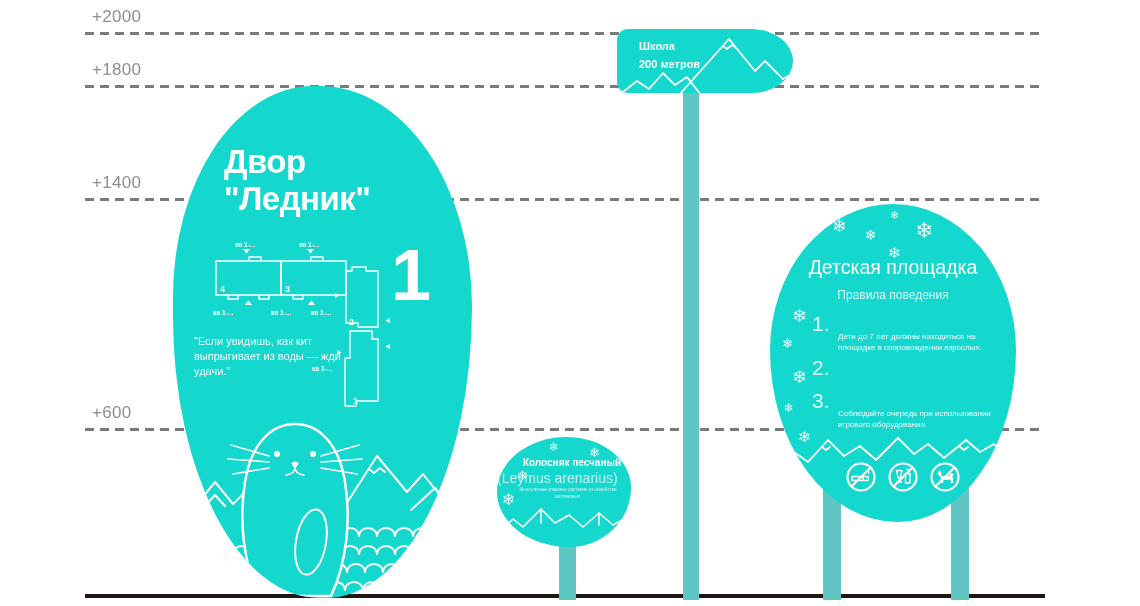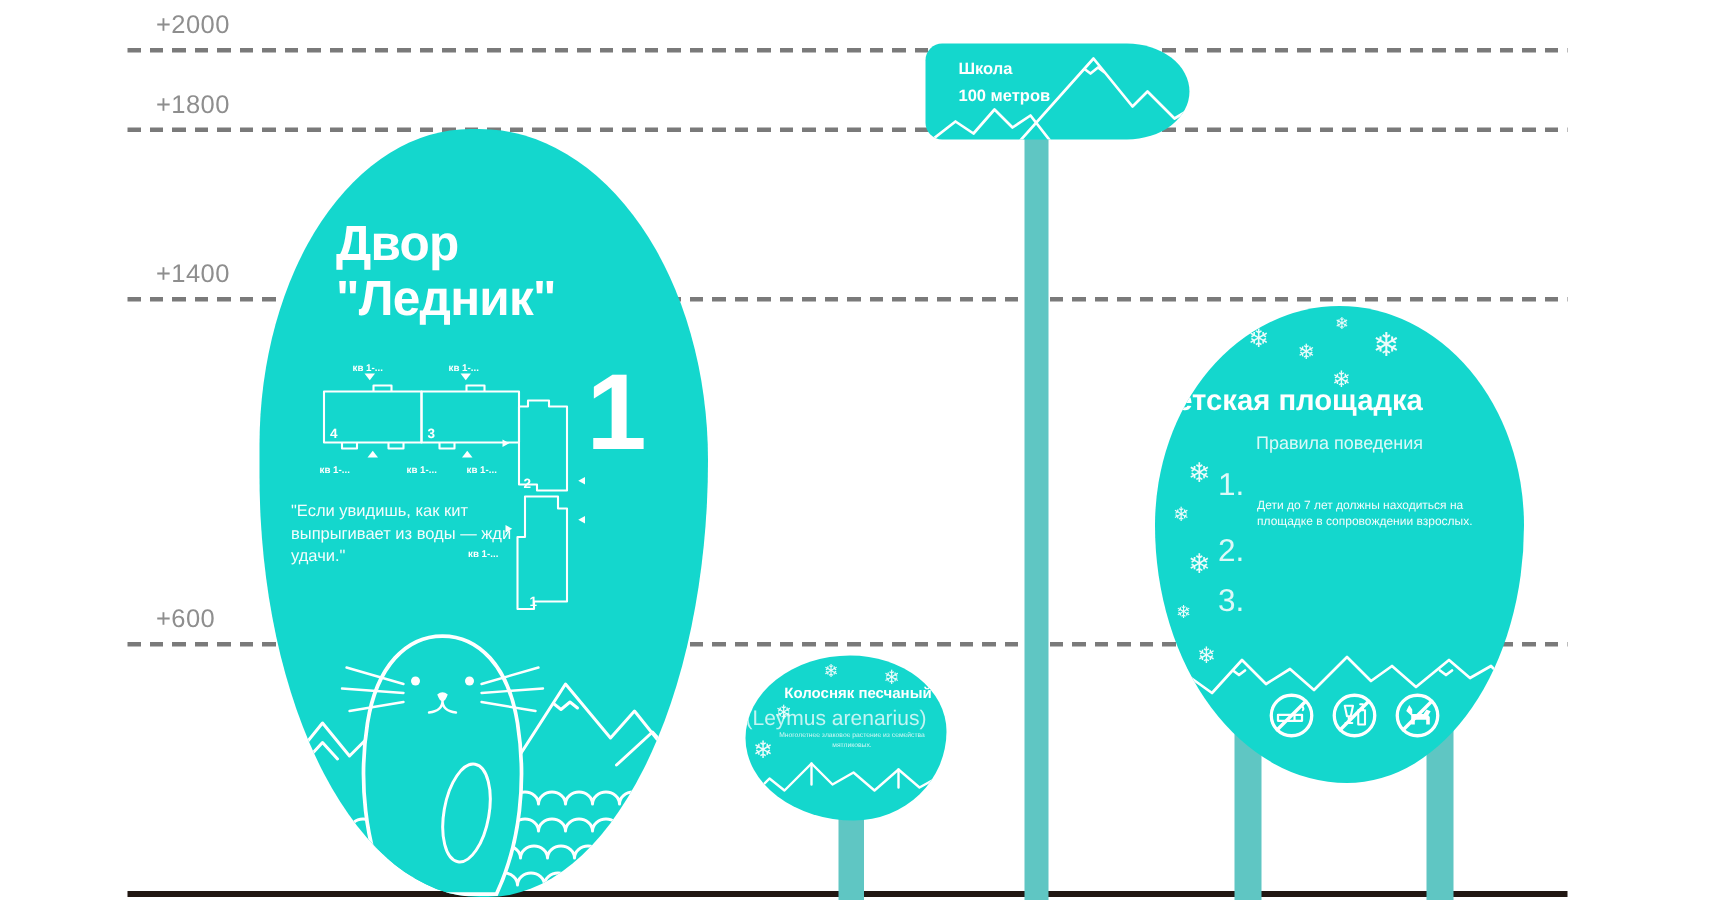--- a/index.html
+++ b/index.html
@@ -2,21 +2,21 @@
 <html><head>
 <meta charset="utf-8">
 <style>
   html,body{margin:0;padding:0;background:#fff;}
   #stage{position:relative;width:1140px;height:606px;background:#ffffff;overflow:hidden;
          font-family:"Liberation Sans","DejaVu Sans",sans-serif;}
 
   
   .gridline{position:absolute;left:85px;width:960px;height:3px;
             background:repeating-linear-gradient(90deg,#7a7a7a 0 9px,transparent 9px 15px);}
-  .gridlabel{position:absolute;left:104px;font-size:17px;color:#8e8e8e;letter-spacing:.3px;}
+  .gridlabel{position:absolute;left:92px;font-size:17px;color:#8e8e8e;letter-spacing:.3px;}
   #groundline{position:absolute;left:85px;top:594px;width:960px;height:4px;background:#211712;}
 
   
   .post{position:absolute;background:#5fc6c3;z-index:2;}
 
   
   .blob{position:absolute;background:#14d7cd;overflow:hidden;z-index:3;color:#fff;}
   #main-blob{left:173px;top:86px;width:299px;height:512px;
              border-radius:48% 52% 50% 50% / 42% 44% 58% 56%;}
   #school-blob{left:617px;top:29px;width:176px;height:64px;
@@ -46,22 +46,22 @@
   
   #plant-title{position:absolute;left:16px;right:0;top:20px;text-align:center;
                font-size:10px;font-weight:bold;}
   #plant-latin{position:absolute;left:0;right:0;top:33px;
                font-size:14px;color:rgba(255,255,255,.75);}
   #plant-desc{position:absolute;left:22px;right:14px;top:50px;text-align:center;
               font-size:4.5px;line-height:1.5;color:rgba(255,255,255,.8);}
   #plant-mtn{position:absolute;left:0;bottom:4px;}
 
   
-  #play-title{position:absolute;left:0;right:0;top:52px;text-align:left;
-              font-size:19.5px;font-weight:bold;}
+  #play-title{position:absolute;left:0;right:0;top:52px;text-align:center;
+              font-size:19.5px;font-weight:normal;}
   #play-subtitle{position:absolute;left:0;right:0;top:84px;text-align:center;
                  font-size:12px;color:rgba(255,255,255,.85);}
   .rule{position:absolute;left:42px;width:200px;display:flex;}
   .rule-num{font-size:21px;font-weight:400;color:rgba(255,255,255,.85);width:26px;flex:none;}
   .rule-text{font-size:8px;line-height:1.35;color:rgba(255,255,255,.95);width:158px;padding-top:4px;margin-top:16px;}
   #rule-1{top:108px;} #rule-2{top:152px;} #rule-3{top:185px;}
   #play-ridge{position:absolute;left:0;top:228px;}
   #icon-row{position:absolute;left:0;right:0;top:256px;display:flex;
             justify-content:center;gap:8px;transform:translateX(10px);}
 
@@ -148,21 +148,21 @@
           <path d="M122,55 q0,7 -9,8 M122,55 q0,7 9,8"></path>
           <path d="M96,44 L58,33 M96,50 L55,47 M96,56 L60,62"></path>
           <path d="M148,44 L186,33 M148,50 L189,47 M148,56 L184,62"></path>
         </g>
       </g>
     </svg>
   </div>
 
   <div class="blob" id="school-blob">
     <div class="school-line" style="top:11px">Школа</div>
-    <div class="school-line" style="top:29px">100 метров</div>
+    <div class="school-line" style="top:29px">200 метров</div>
     <svg id="school-mtn" width="176" height="62" viewBox="0 0 176 62">
       <g fill="none" stroke="#fff" stroke-width="1.8" stroke-linejoin="round" stroke-linecap="round">
         <path d="M2,62 L20,48 L32,56 L46,40 L58,52 L70,44 L84,62"></path>
         <path d="M62,62 L112,6 L138,38 L148,28 L166,46 L176,40"></path>
         <path d="M106,13 l4,3 5,-4 4,3"></path>
       </g>
     </svg>
   </div>
 
   <div class="blob" id="plant-blob">
@@ -201,20 +201,21 @@
 
     <div class="rule" id="rule-1">
       <div class="rule-num">1.</div>
       <div class="rule-text">Дети до 7 лет должны находиться на площадке в сопровождении взрослых.</div>
     </div>
     <div class="rule" id="rule-2">
       <div class="rule-num">2.</div>
     </div>
     <div class="rule" id="rule-3">
       <div class="rule-num">3.</div>
+      <div class="rule-text">Соблюдайте очередь при использовании игрового оборудования.</div>
     </div>
 
     <svg id="play-ridge" width="246" height="42" viewBox="0 0 246 42">
       <g fill="none" stroke="#fff" stroke-width="1.8" stroke-linejoin="round" stroke-linecap="round">
         <path d="M0,40 L24,20 L38,30 L58,8 L74,24 L90,14 L106,28 L128,6 L144,22 L158,12 L174,26 L196,8 L210,20 L224,12 L238,26 L246,20"></path>
         <path d="M52,15 l4,3 4,-3 M190,15 l4,3 4,-3"></path>
       </g>
     </svg>
 
     <div id="icon-row">

